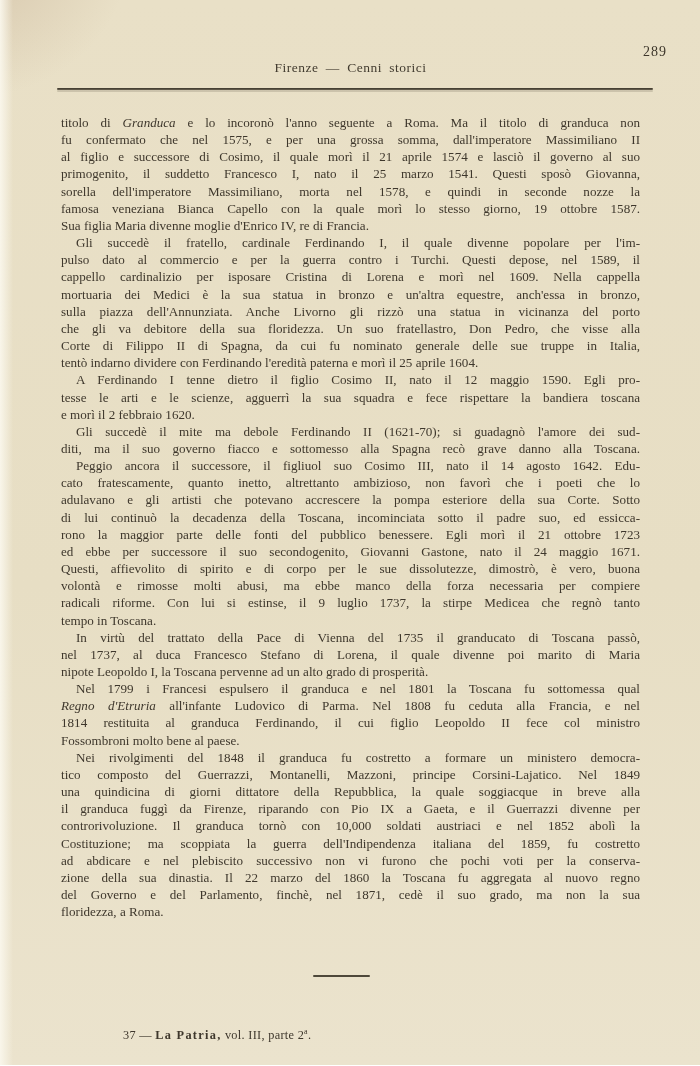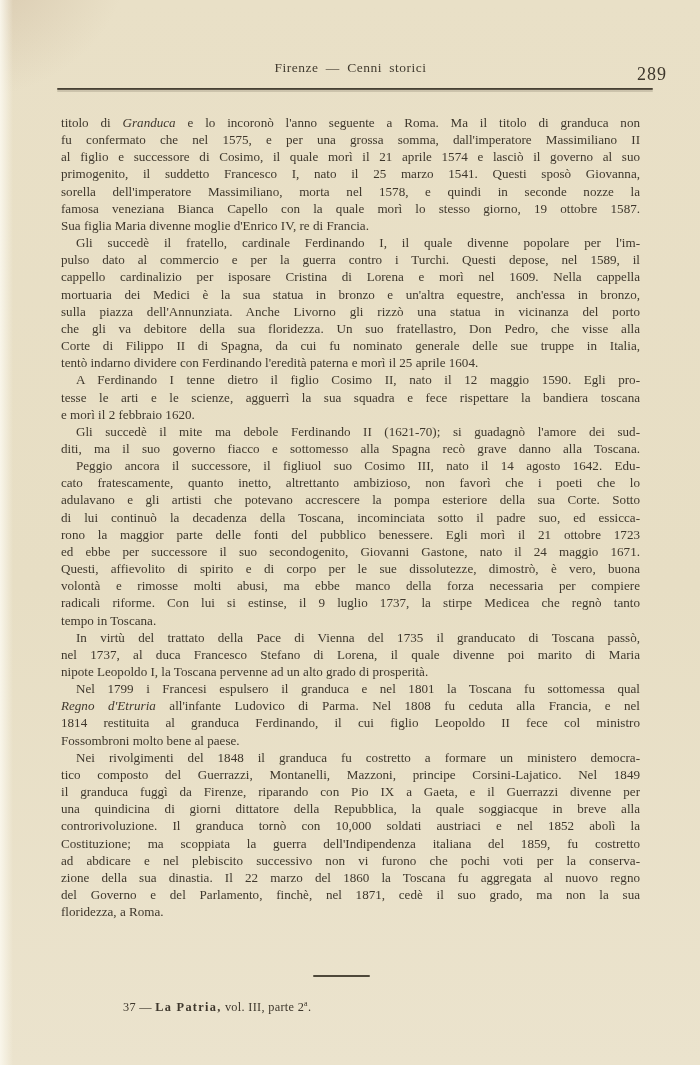--- a/index.html
+++ b/index.html
@@ -25,22 +25,22 @@
     position: absolute;
     top: 60px; left: 61px; width: 579px;
     text-align: center;
     font-size: 13.5px;
     letter-spacing: 0.5px;
     word-spacing: 3.5px;
     color: #433c30;
   }
   .page-number {
     position: absolute;
-    top: 64px; right: 62px;
-    font-size: 18px;
+    top: 44px; right: 62px;
+    font-size: 14px;
     letter-spacing: 1px;
     color: #3d362b;
   }
   .header-rule {
     position: absolute;
     top: 88px; left: 57px; width: 596px; height: 2.4px;
     background: linear-gradient(180deg, #474134 0%, #474134 55%, #7a7260 100%);
     box-shadow: 0 2px 0 rgba(71,65,52,0.18);
     border-radius: 1px;
   }
@@ -68,21 +68,21 @@
 
   
   .footer-divider {
     position: absolute;
     top: 975px; left: 313px; width: 57px; height: 1.8px;
     background: #4e483a;
     border-radius: 1px;
   }
   .page-footer {
     position: absolute;
-    top: 1000px; left: 123px;
+    top: 1028px; left: 123px;
     font-size: 12.3px;
     letter-spacing: 0.3px;
     color: #3e372c;
     white-space: pre;
     text-align: right;
   }
   .page-footer .bold-title {
     font-weight: 700;
     letter-spacing: 1.3px;
   }
@@ -136,22 +136,22 @@
       <div class="jline endline">tempo in Toscana.</div>
       <div class="jline indent">In virtù del trattato della Pace di Vienna del 1735 il granducato di Toscana passò,</div>
       <div class="jline">nel 1737, al duca Francesco Stefano di Lorena, il quale divenne poi marito di Maria</div>
       <div class="jline endline">nipote Leopoldo I, la Toscana pervenne ad un alto grado di prosperità.</div>
       <div class="jline indent">Nel 1799 i Francesi espulsero il granduca e nel 1801 la Toscana fu sottomessa qual</div>
       <div class="jline"><span class="it">Regno d'Etruria</span><span> all'infante Ludovico di Parma. Nel 1808 fu ceduta alla Francia, e nel</span></div>
       <div class="jline">1814 restituita al granduca Ferdinando, il cui figlio Leopoldo II fece col ministro</div>
       <div class="jline endline">Fossombroni molto bene al paese.</div>
       <div class="jline indent">Nei rivolgimenti del 1848 il granduca fu costretto a formare un ministero democra-</div>
       <div class="jline">tico composto del Guerrazzi, Montanelli, Mazzoni, principe Corsini-Lajatico. Nel 1849</div>
+      <div class="jline">una quindicina di giorni dittatore della Repubblica, la quale soggiacque in breve alla</div>
       <div class="jline">il granduca fuggì da Firenze, riparando con Pio IX a Gaeta, e il Guerrazzi divenne per</div>
-      <div class="jline">una quindicina di giorni dittatore della Repubblica, la quale soggiacque in breve alla</div>
       <div class="jline">controrivoluzione. Il granduca tornò con 10,000 soldati austriaci e nel 1852 abolì la</div>
       <div class="jline">Costituzione; ma scoppiata la guerra dell'Indipendenza italiana del 1859, fu costretto</div>
       <div class="jline">ad abdicare e nel plebiscito successivo non vi furono che pochi voti per la conserva-</div>
       <div class="jline">zione della sua dinastia. Il 22 marzo del 1860 la Toscana fu aggregata al nuovo regno</div>
       <div class="jline">del Governo e del Parlamento, finchè, nel 1871, cedè il suo grado, ma non la sua</div>
       <div class="jline endline">floridezza, a Roma.</div>
     </main>
 
   <div class="footer-divider"></div>
 

